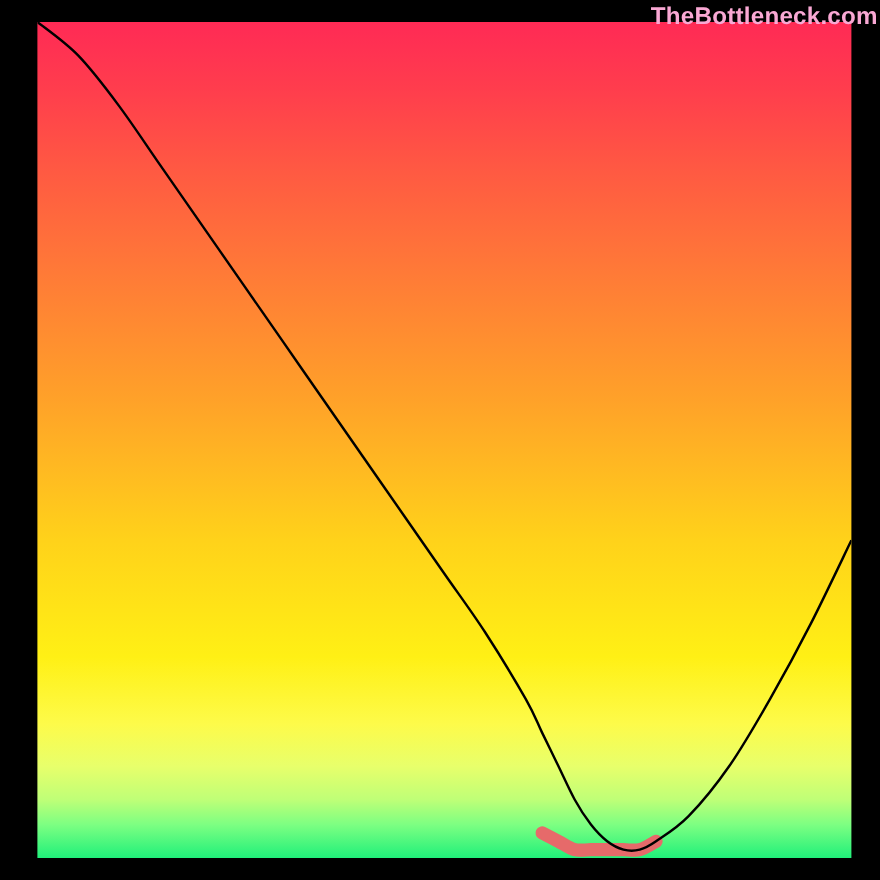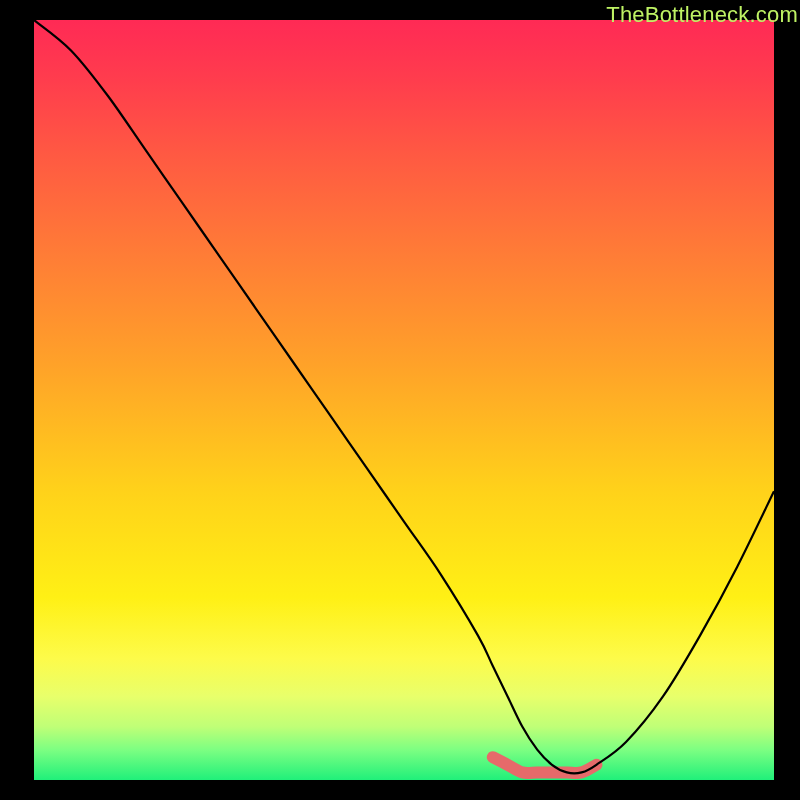--- a/index.html
+++ b/index.html
@@ -36,23 +36,23 @@
       #fdfb4a 84%,
       #e8ff6b 89%,
       #bfff77 93%,
       #7dff82 96%,
       #20f07a 100%);
   }
   .watermark {
     position: absolute;
     top: 2px;
     right: 2px;
-    color: #bef264;
+    color: #f9a8d4;
     font-size: 22px;
-    font-weight: 400;
+    font-weight: 700;
     letter-spacing: 0.2px;
   }
   svg.curve {
     position: absolute;
     left: 0;
     top: 0;
     width: 740px;
     height: 760px;
   }
   .highlight {

